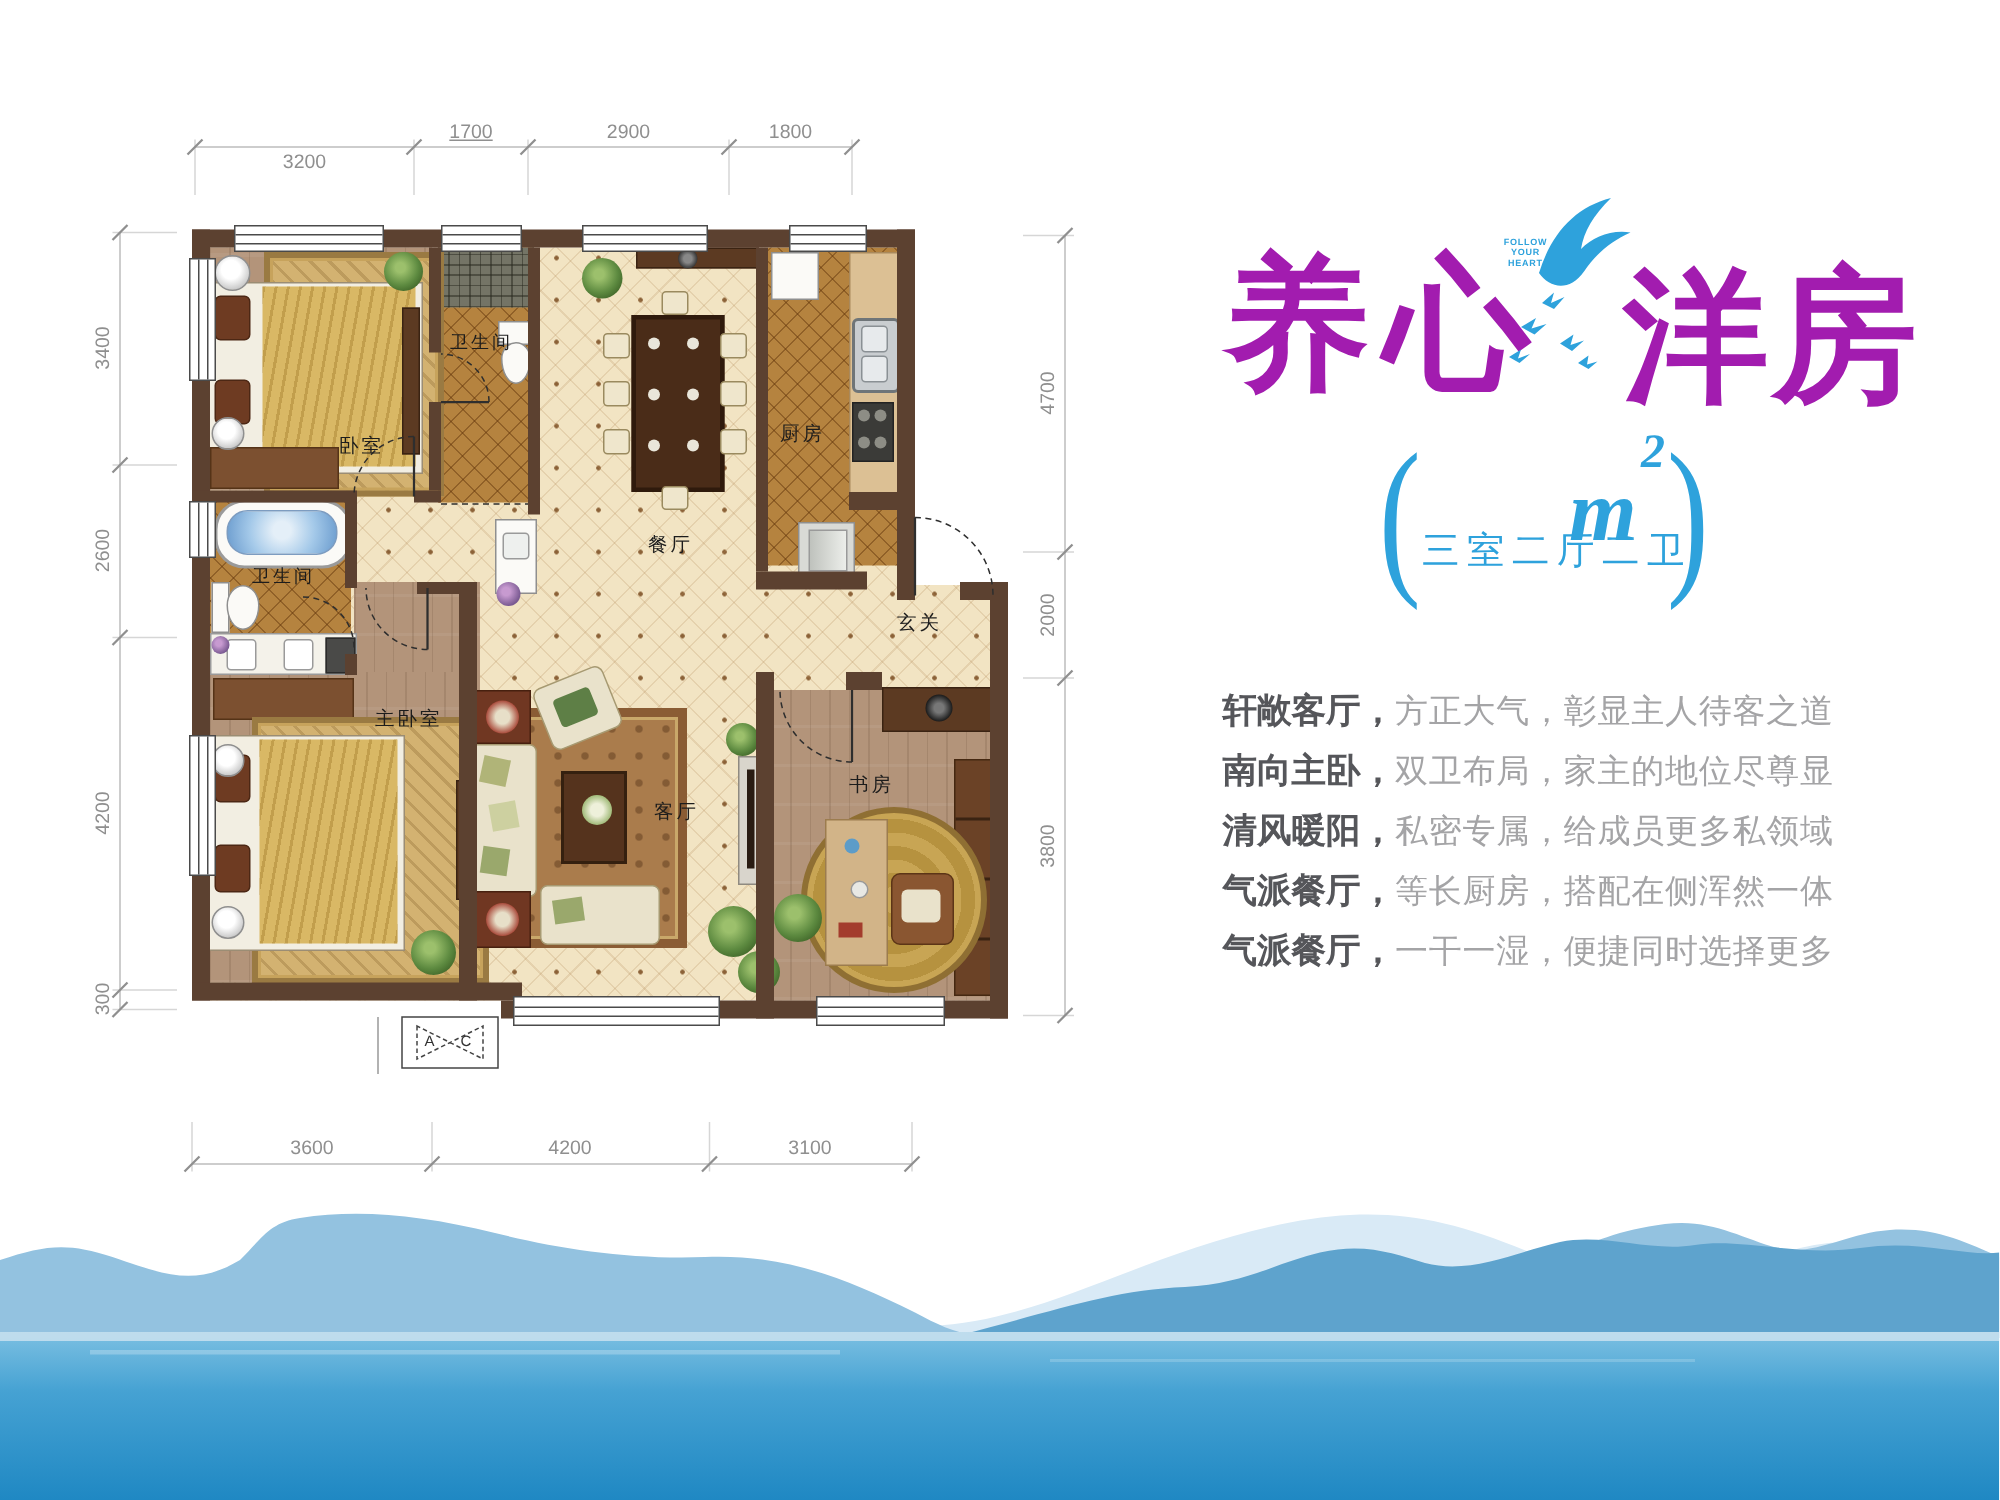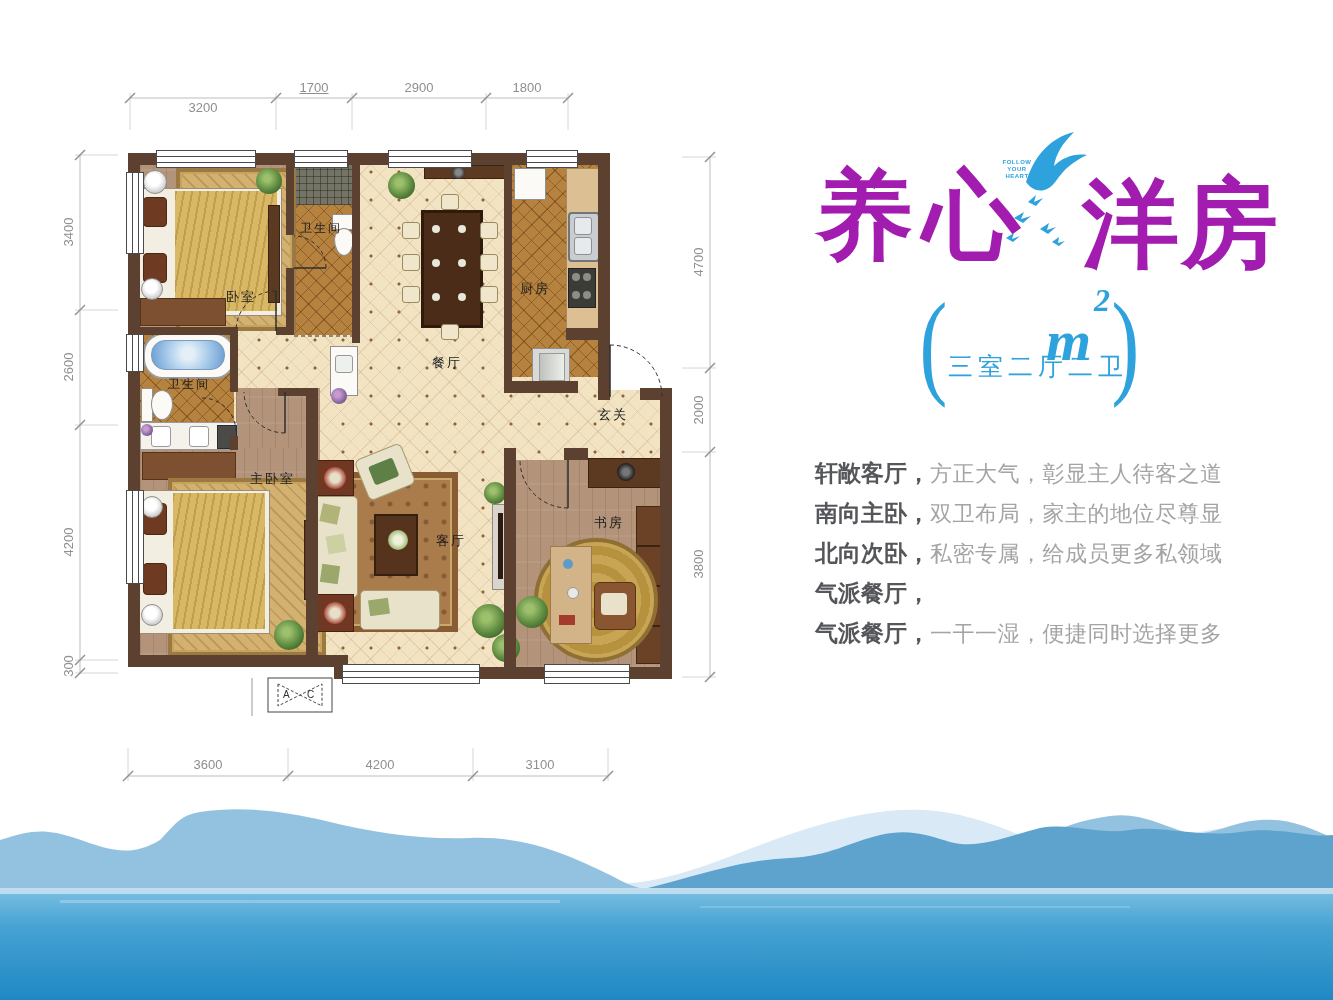--- a/index.html
+++ b/index.html
@@ -257,21 +257,21 @@
     <div class="win v" style="left:126px;top:490px;width:16px;height:92px;"></div>
 
     <span class="rlabel" style="left:226px;top:288px;">卧室</span>
     <span class="rlabel" style="left:300px;top:220px;font-size:12px;">卫生间</span>
     <span class="rlabel" style="left:432px;top:354px;">餐厅</span>
     <span class="rlabel" style="left:520px;top:280px;">厨房</span>
     <span class="rlabel" style="left:598px;top:406px;">玄关</span>
     <span class="rlabel" style="left:168px;top:376px;font-size:12px;">卫生间</span>
     <span class="rlabel" style="left:250px;top:470px;">主卧室</span>
     <span class="rlabel" style="left:436px;top:532px;">客厅</span>
-    <span class="rlabel" style="left:594px;top:514px;">书房</span>
+    <span class="rlabel" style="left:566px;top:514px;">书房</span>
 
     <svg class="plan-svg" width="760" height="800" viewBox="0 0 760 800">
 
       <g stroke="#2e2e2e" stroke-width="1.5" fill="none">
         <line x1="276" y1="331" x2="276" y2="291"></line>
         <line x1="294" y1="268" x2="326" y2="268"></line>
         <line x1="285" y1="392" x2="285" y2="433"></line>
         <line x1="568" y1="460" x2="568" y2="508"></line>
         <line x1="610" y1="345" x2="610" y2="397"></line>
       </g>
@@ -387,25 +387,26 @@
   <div class="features">
     <div class="feat-row">
       <span class="feat-lead">轩敞客厅，</span>
       <span class="feat-body">方正大气，彰显主人待客之道</span>
     </div>
     <div class="feat-row">
       <span class="feat-lead">南向主卧，</span>
       <span class="feat-body">双卫布局，家主的地位尽尊显</span>
     </div>
     <div class="feat-row">
-      <span class="feat-lead">北向次卧，</span>
+      <span class="feat-lead">清风暖阳，</span>
       <span class="feat-body">私密专属，给成员更多私领域</span>
     </div>
     <div class="feat-row">
       <span class="feat-lead">气派餐厅，</span>
+      <span class="feat-body">等长厨房，搭配在侧浑然一体</span>
     </div>
     <div class="feat-row">
       <span class="feat-lead">气派餐厅，</span>
       <span class="feat-body">一干一湿，便捷同时选择更多</span>
     </div>
   </div>
 
   <svg class="mountains" width="1333" height="220" viewBox="0 0 1333 220">
     <defs>
       <linearGradient id="waterG" x1="0" y1="0" x2="0" y2="1">

